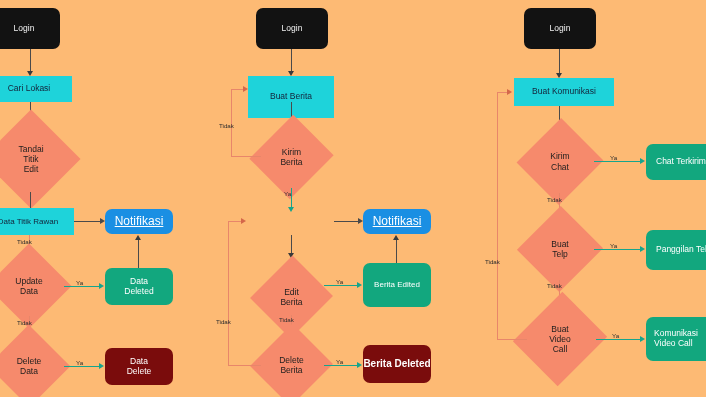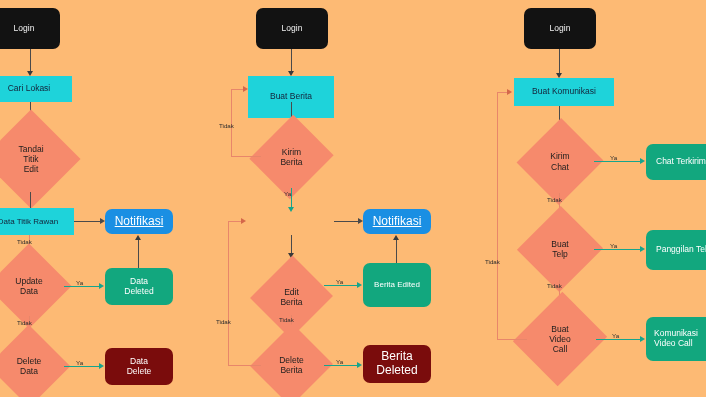--- a/index.html
+++ b/index.html
@@ -174,21 +174,21 @@
     <div class="dshape" style="transform:rotate(45deg) scale(0.88,1.0);"></div>
     <div class="dlabel">
       <span><span>Delete</span><br><span>Berita</span></span>
     </div>
   </div>
   <div class="edge h teal" style="left:324px;top:365px;width:34px;"></div>
   <div class="lbl ya" style="left:336px;top:358px;">Ya</div>
   <div class="arrow right teal" style="left:357px;top:361.5px;"></div>
 
   <div class="node rounded n-dark" style="left:363px;top:345px;width:68px;height:38px;">
-    <span style="font-size:12px;">Berita Deleted</span>
+    <span style="font-size:10px;font-weight:bold;">Berita Deleted</span>
   </div>
 
   <div class="edge h salmon" style="left:228px;top:365px;width:33px;"></div>
   <div class="edge v salmon" style="left:228px;top:221px;height:145px;"></div>
   <div class="edge h salmon" style="left:228px;top:221px;width:14px;"></div>
   <div class="arrow right salmon" style="left:241px;top:217.5px;"></div>
   <div class="lbl" style="left:216px;top:318px;">Tidak</div>
 
   <div class="node rounded n-login" style="left:524px;top:8px;width:72px;height:41px;">
     <span>Login</span>

